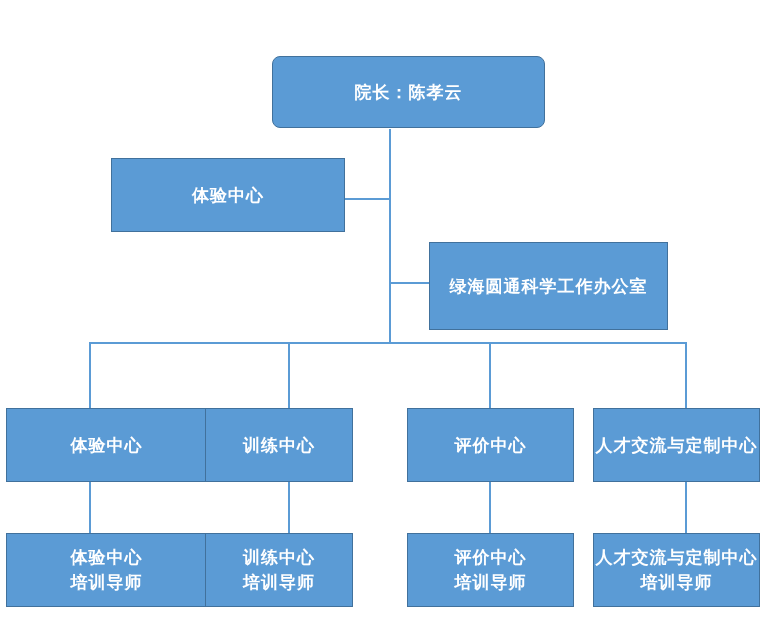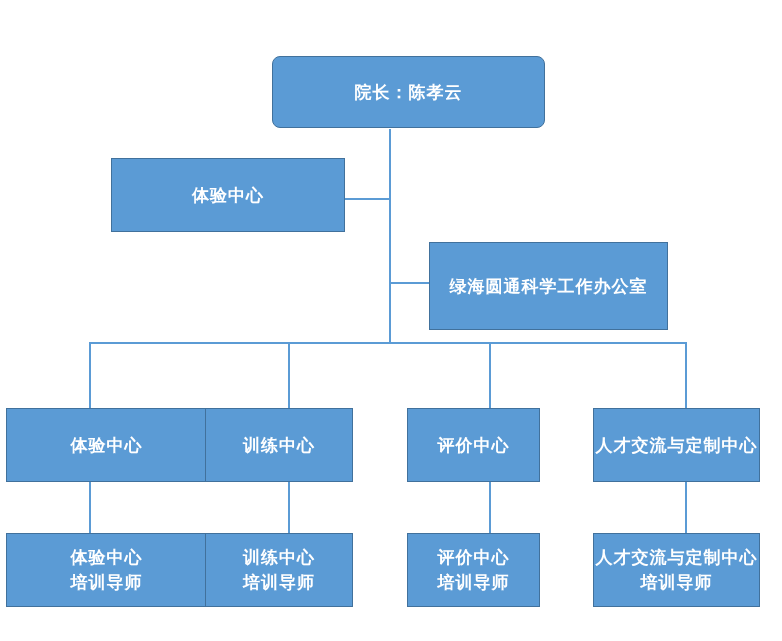--- a/index.html
+++ b/index.html
@@ -17,21 +17,21 @@
     text-align:center;box-sizing:border-box;
     letter-spacing:1px;
   }
   .conn{position:absolute;background:var(--connector,#5B9BD5);}
   
   .dean   {left:272px;top:56px; width:273px;height:72px;border-radius:8px;}
   .exec   {left:111px;top:158px;width:234px;height:74px;}
   .office {left:429px;top:242px;width:239px;height:88px;}
   .c1{left:6px;  width:201px;}
   .c2{left:205px;width:148px;align-items:center;}
-  .c3{left:407px;width:133px;justify-content:center;}
+  .c3{left:407px;width:167px;justify-content:center;}
   .c4{left:593px;width:167px;}
   .center-row{top:408px;height:74px;}
   .mentor-row{top:533px;height:74px;}
   
   .v-main  {left:389px;top:129px;width:2px;height:214px;}
   .h-exec  {left:345px;top:198px;width:46px;height:2px;}
   .h-office{left:389px;top:282px;width:40px;height:2px;}
   .h-span  {left:89px; top:342px;width:598px;height:2px;}
   .drop1{left:89px; top:342px;width:2px;height:66px;}
   .drop2{left:288px;top:342px;width:2px;height:66px;}

